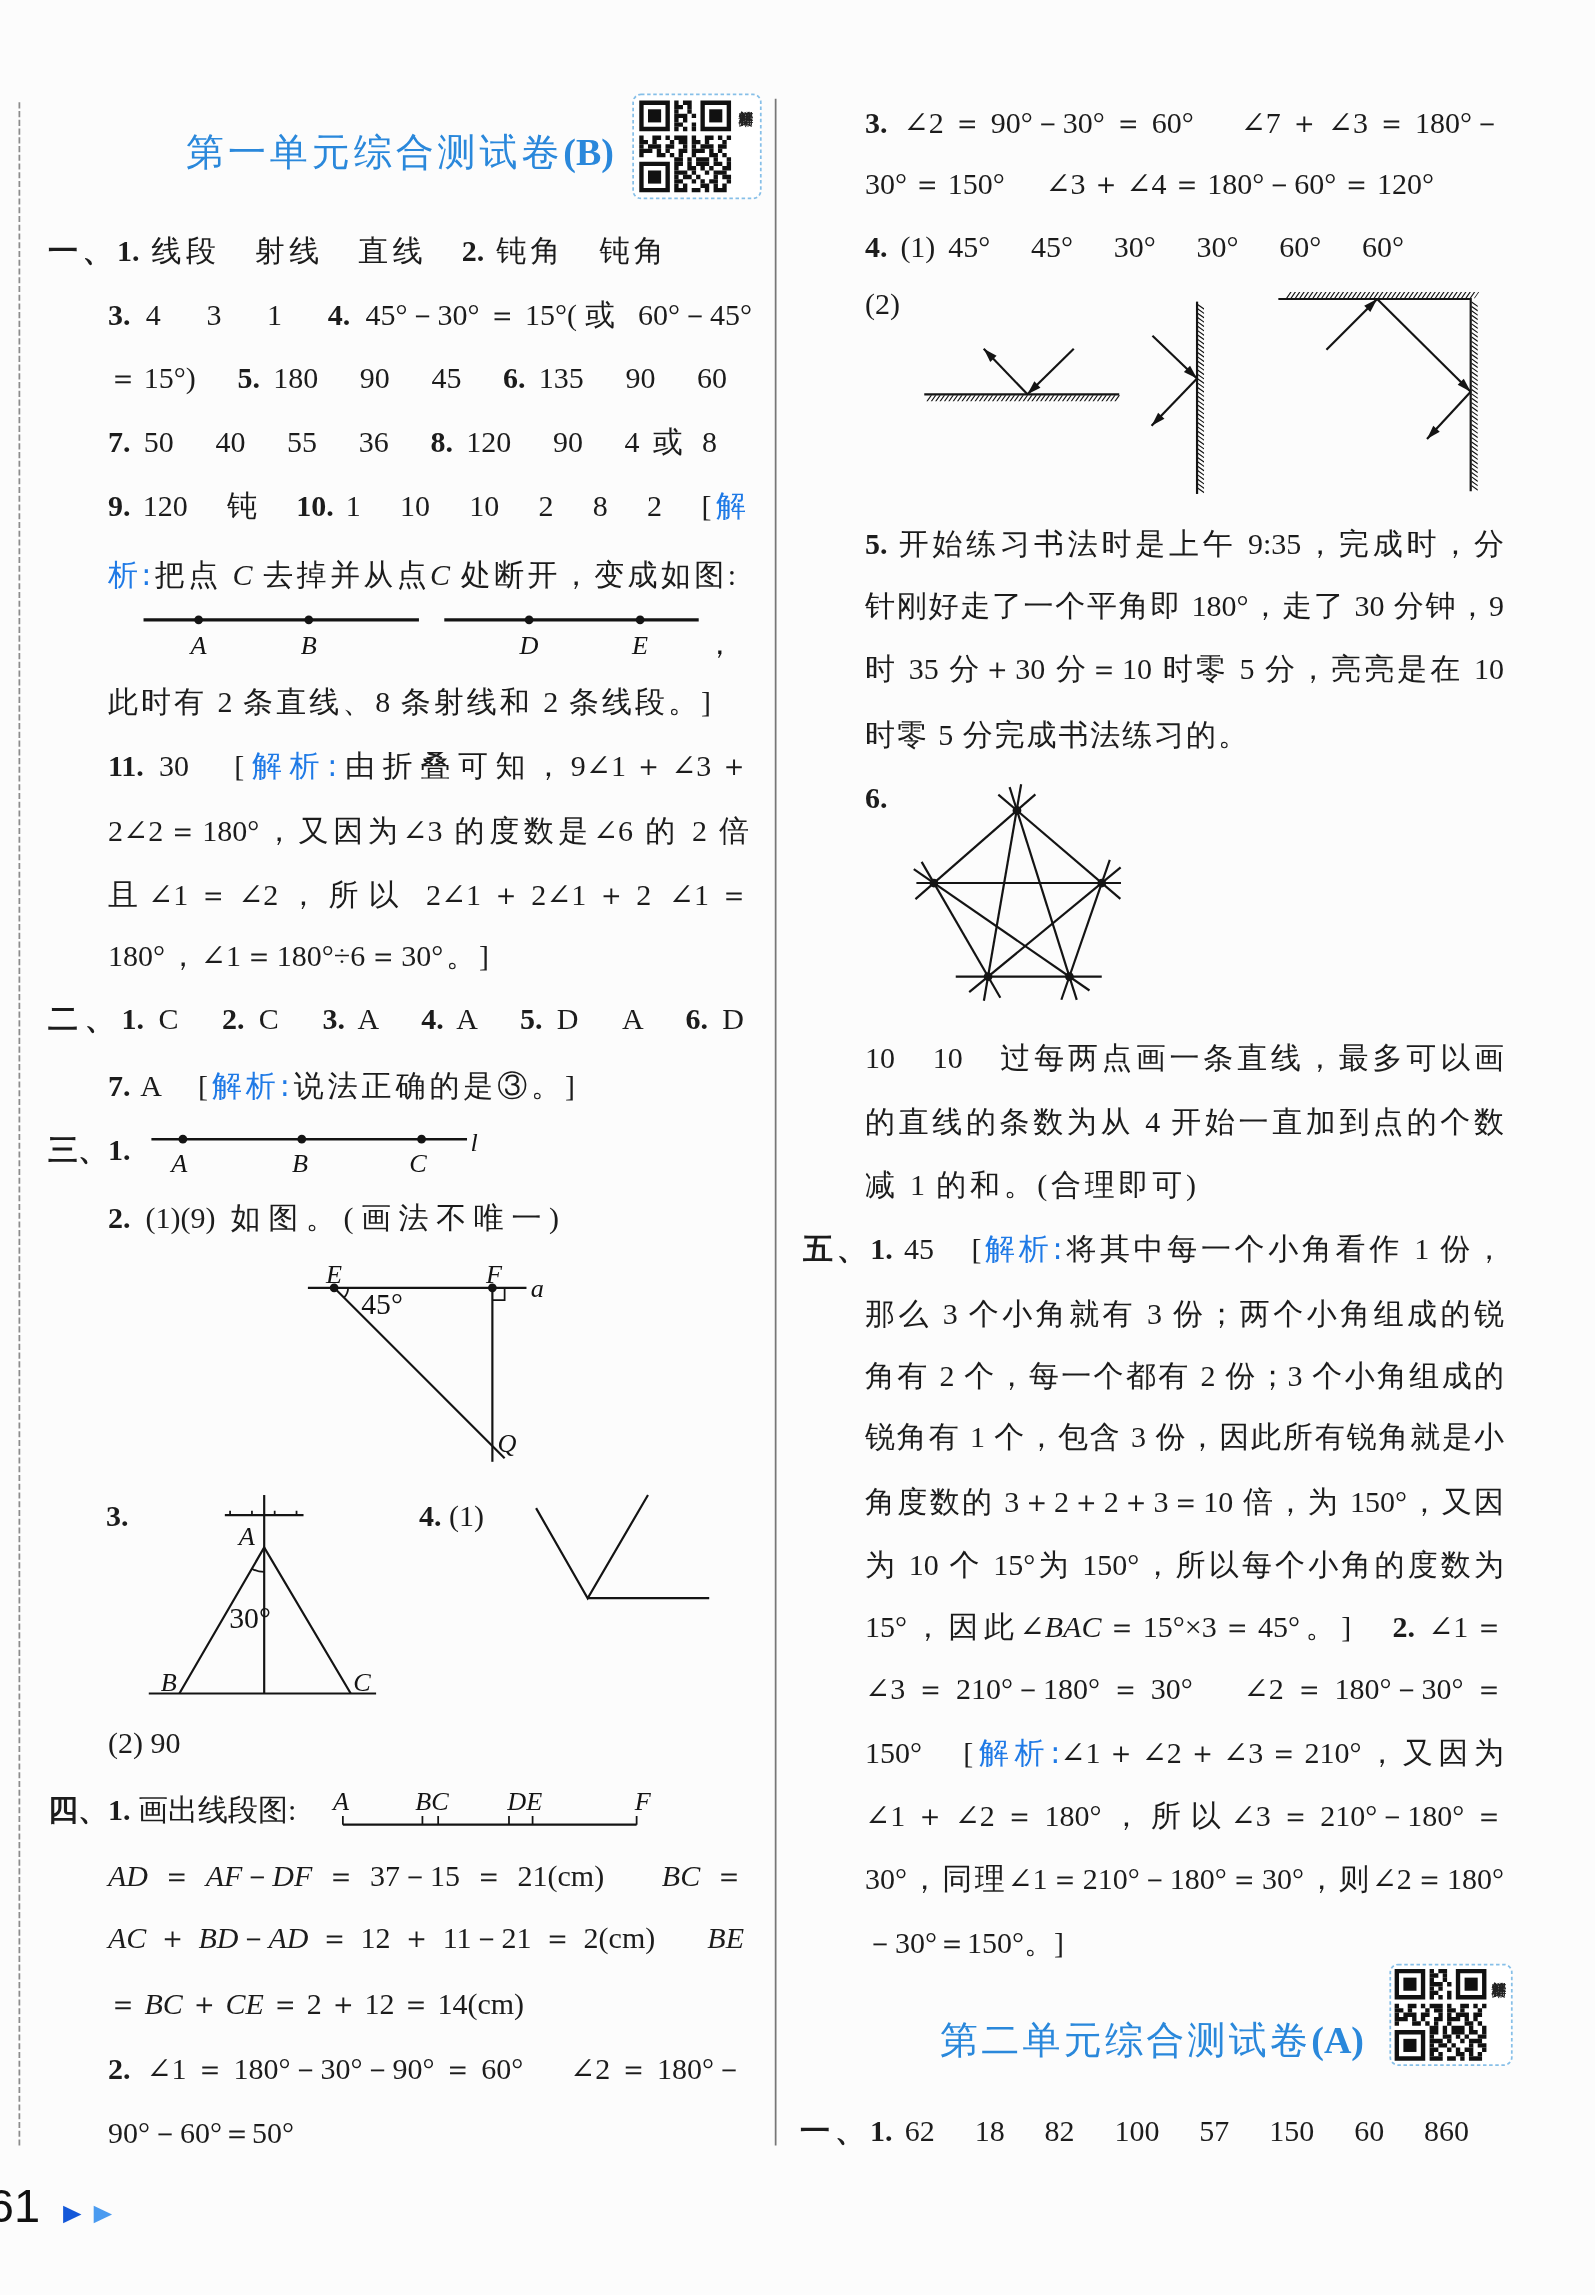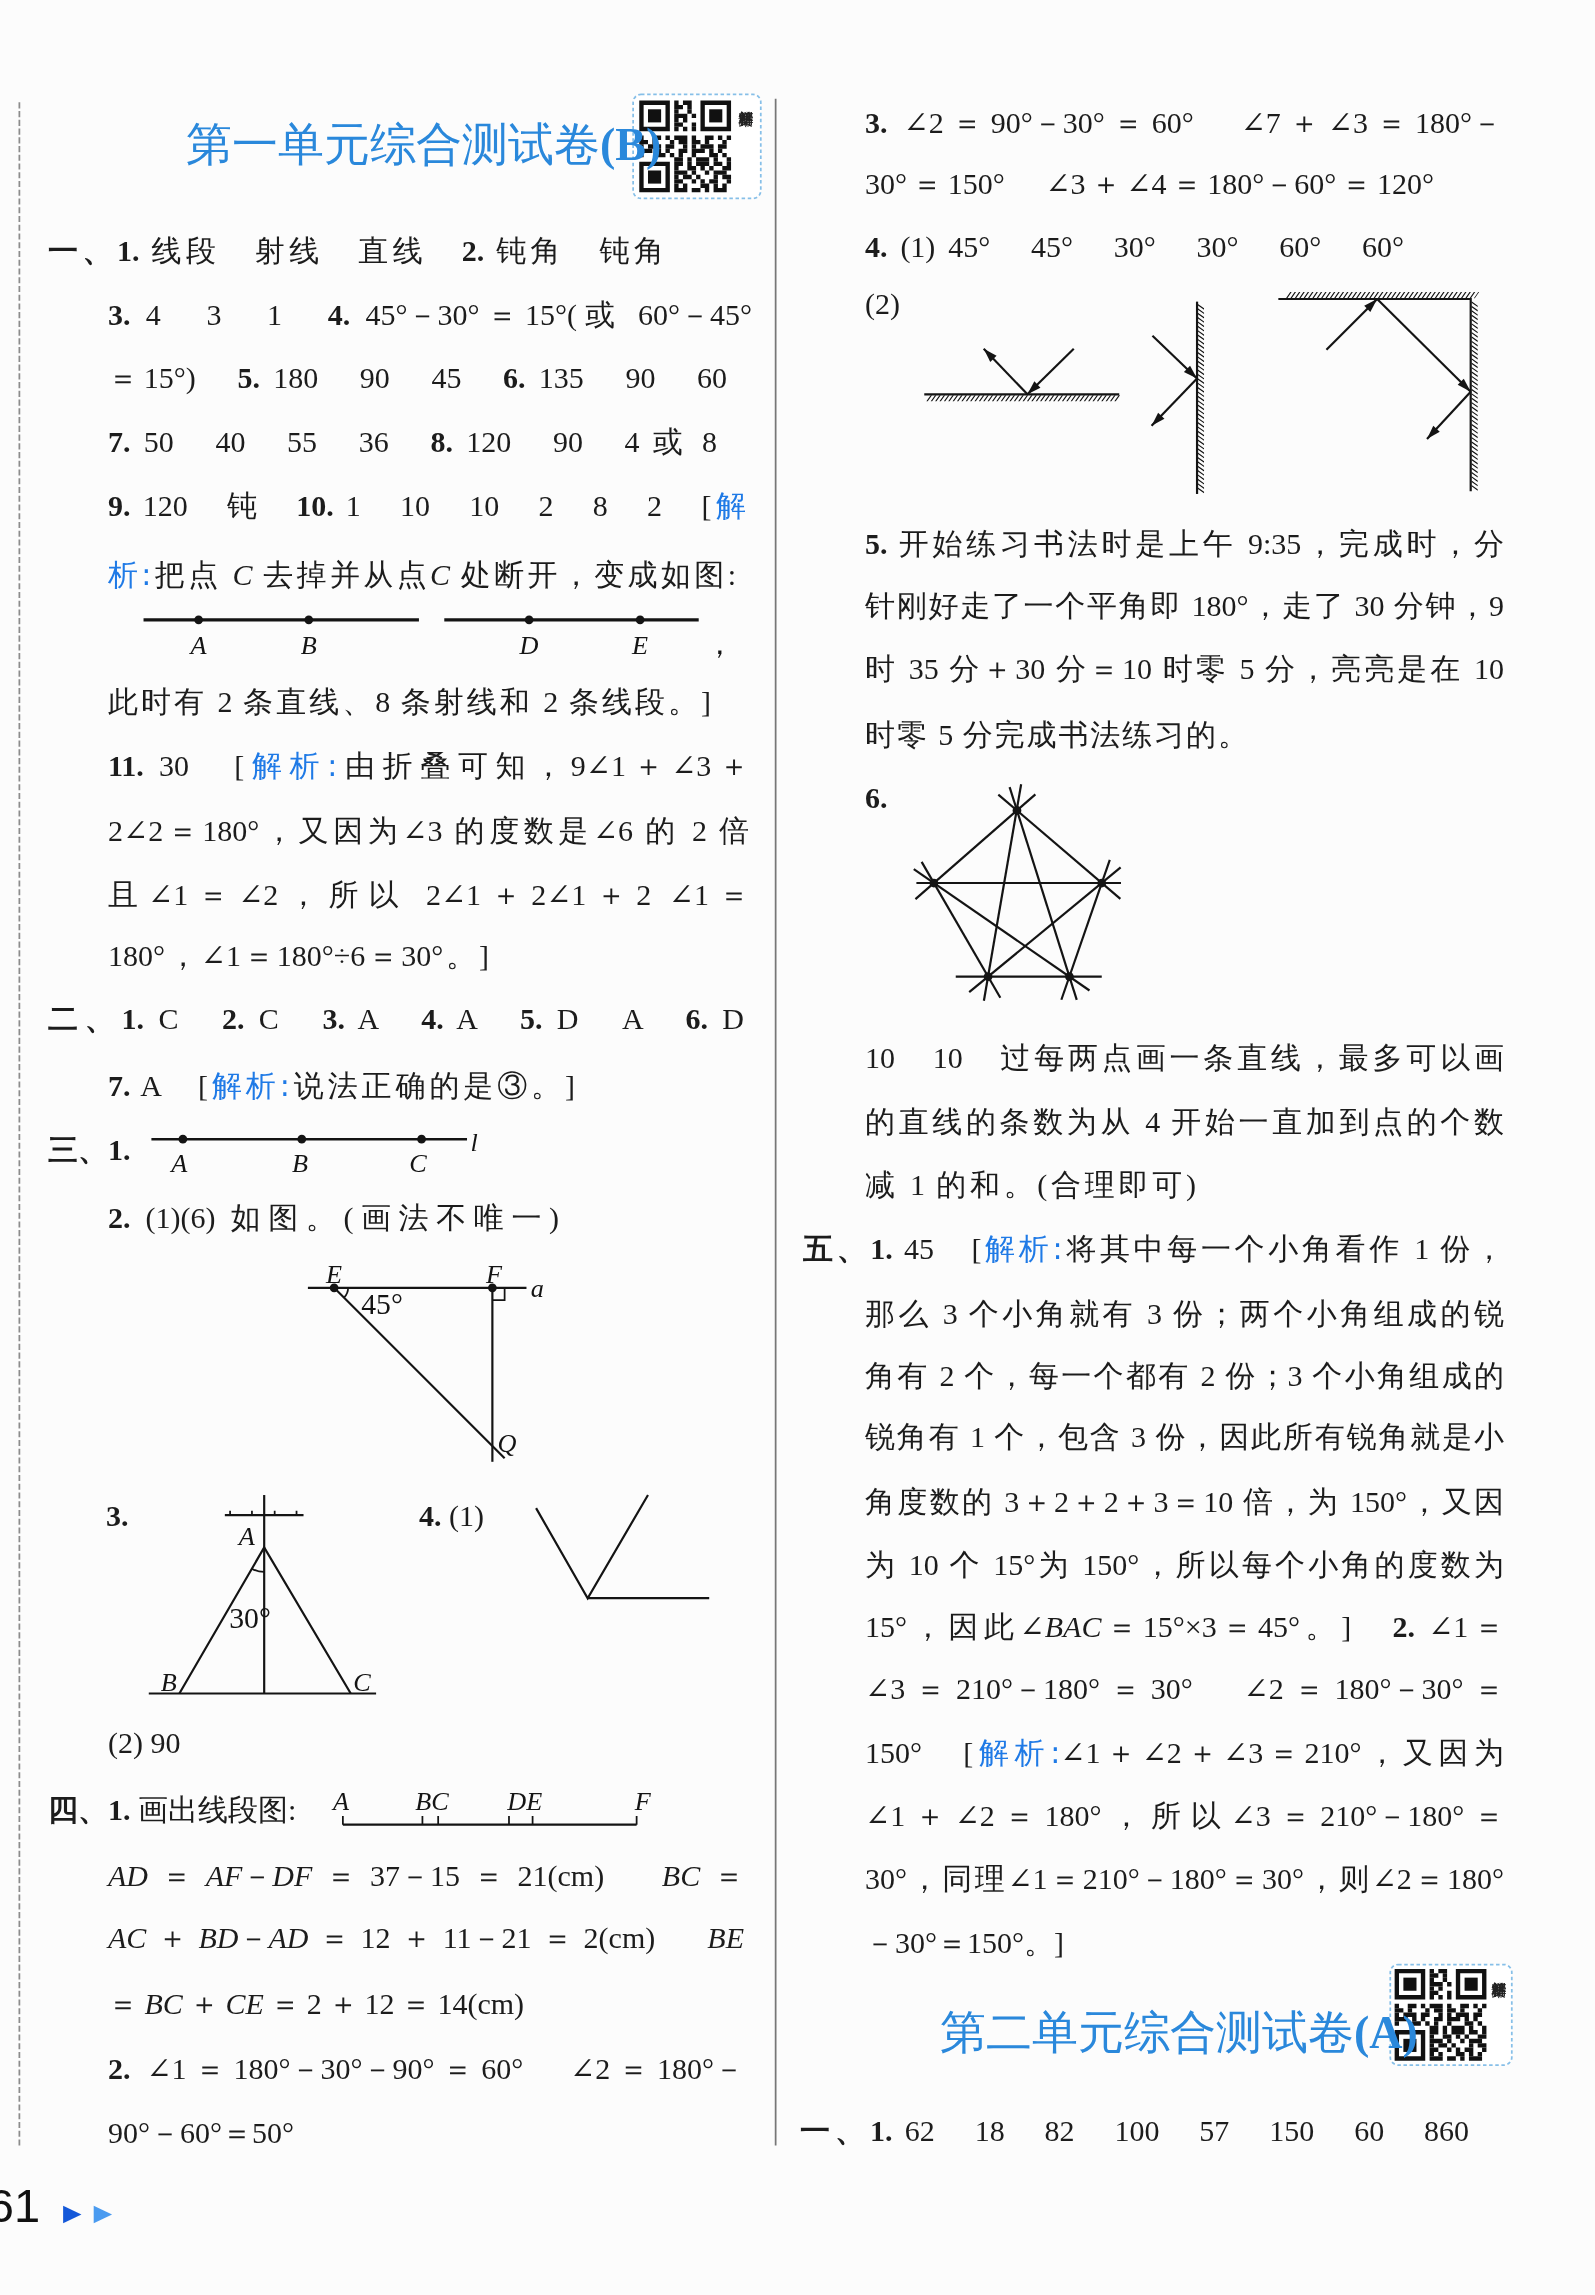--- a/index.html
+++ b/index.html
@@ -11,21 +11,21 @@
   .overlay { position: absolute; left: 0; top: 0; }
   .ln {
     position: absolute; height: 44px; line-height: 44px; font-size: 30px;
     white-space: nowrap; font-family: "Liberation Serif", "DejaVu Serif", serif;
   }
   .j { text-align: justify; text-align-last: justify; }
   .b { font-weight: bold; }
   .c { color: #1f7ae6; font-family: "DejaVu Sans", sans-serif; }
   .i { font-style: italic; }
   .title {
-    position: absolute; height: 52px; line-height: 44px; font-size: 46px;
+    position: absolute; height: 52px; line-height: 61px; font-size: 38px;
     color: #2a88db; font-family: "DejaVu Sans", sans-serif; white-space: nowrap;
     text-align: justify; text-align-last: justify;
   }
   .title .sfx { font-family: "Liberation Serif", serif; font-weight: bold; }
   .qr-cap {
     position: absolute; writing-mode: vertical-rl; font-size: 15px; line-height: 21px;
     width: 21px; font-family: "DejaVu Sans", sans-serif; color: #222;
   }
   .pgnum {
     position: absolute; left: -12.2px; top: 2180px; height: 52px; line-height: 52px;
@@ -259,21 +259,21 @@
 <div class="ln j" style="left:108px;top:873px;width:641px"><span>且∠1＝∠2，所以 2∠1＋2∠1＋2 ∠1＝</span></div>
 
 <div class="ln j" style="left:108px;top:934px;width:381px"><span>180°，∠1＝180°÷6＝30°。]</span></div>
 
 <div class="ln j" style="left:48px;top:997px;width:696px"><span class="b">二、1.</span><span> C　</span><span class="b">2.</span><span> C　</span><span class="b">3.</span><span> A　</span><span class="b">4.</span><span> A　</span><span class="b">5.</span><span> D　A　</span><span class="b">6.</span><span> D</span></div>
 
 <div class="ln j" style="left:108px;top:1064px;width:467px"><span class="b">7.</span><span> A　[</span><span class="c">解析:</span><span>说法正确的是③。]</span></div>
 
 <div class="ln" style="left:48px;top:1128px"><span class="b">三、1.</span></div>
 
-<div class="ln j" style="left:108px;top:1196px;width:451px"><span class="b">2.</span><span> (1)(6) 如图。(画法不唯一)</span></div>
+<div class="ln j" style="left:108px;top:1196px;width:451px"><span class="b">2.</span><span> (1)(9) 如图。(画法不唯一)</span></div>
 
 <div class="ln" style="left:106px;top:1494px"><span class="b">3.</span></div>
 
 <div class="ln" style="left:419px;top:1494px"><span class="b">4.</span><span> (1)</span></div>
 
 <div class="ln" style="left:108px;top:1721px"><span>(2) 90</span></div>
 
 <div class="ln" style="left:48px;top:1788px"><span class="b">四、1.</span><span> 画出线段图:</span></div>
 
 <div class="ln j" style="left:108px;top:1854px;width:636px"><span class="i">AD</span><span>＝</span><span class="i">AF</span><span>－</span><span class="i">DF</span><span>＝37－15＝21(cm)　</span><span class="i">BC</span><span>＝</span></div>

